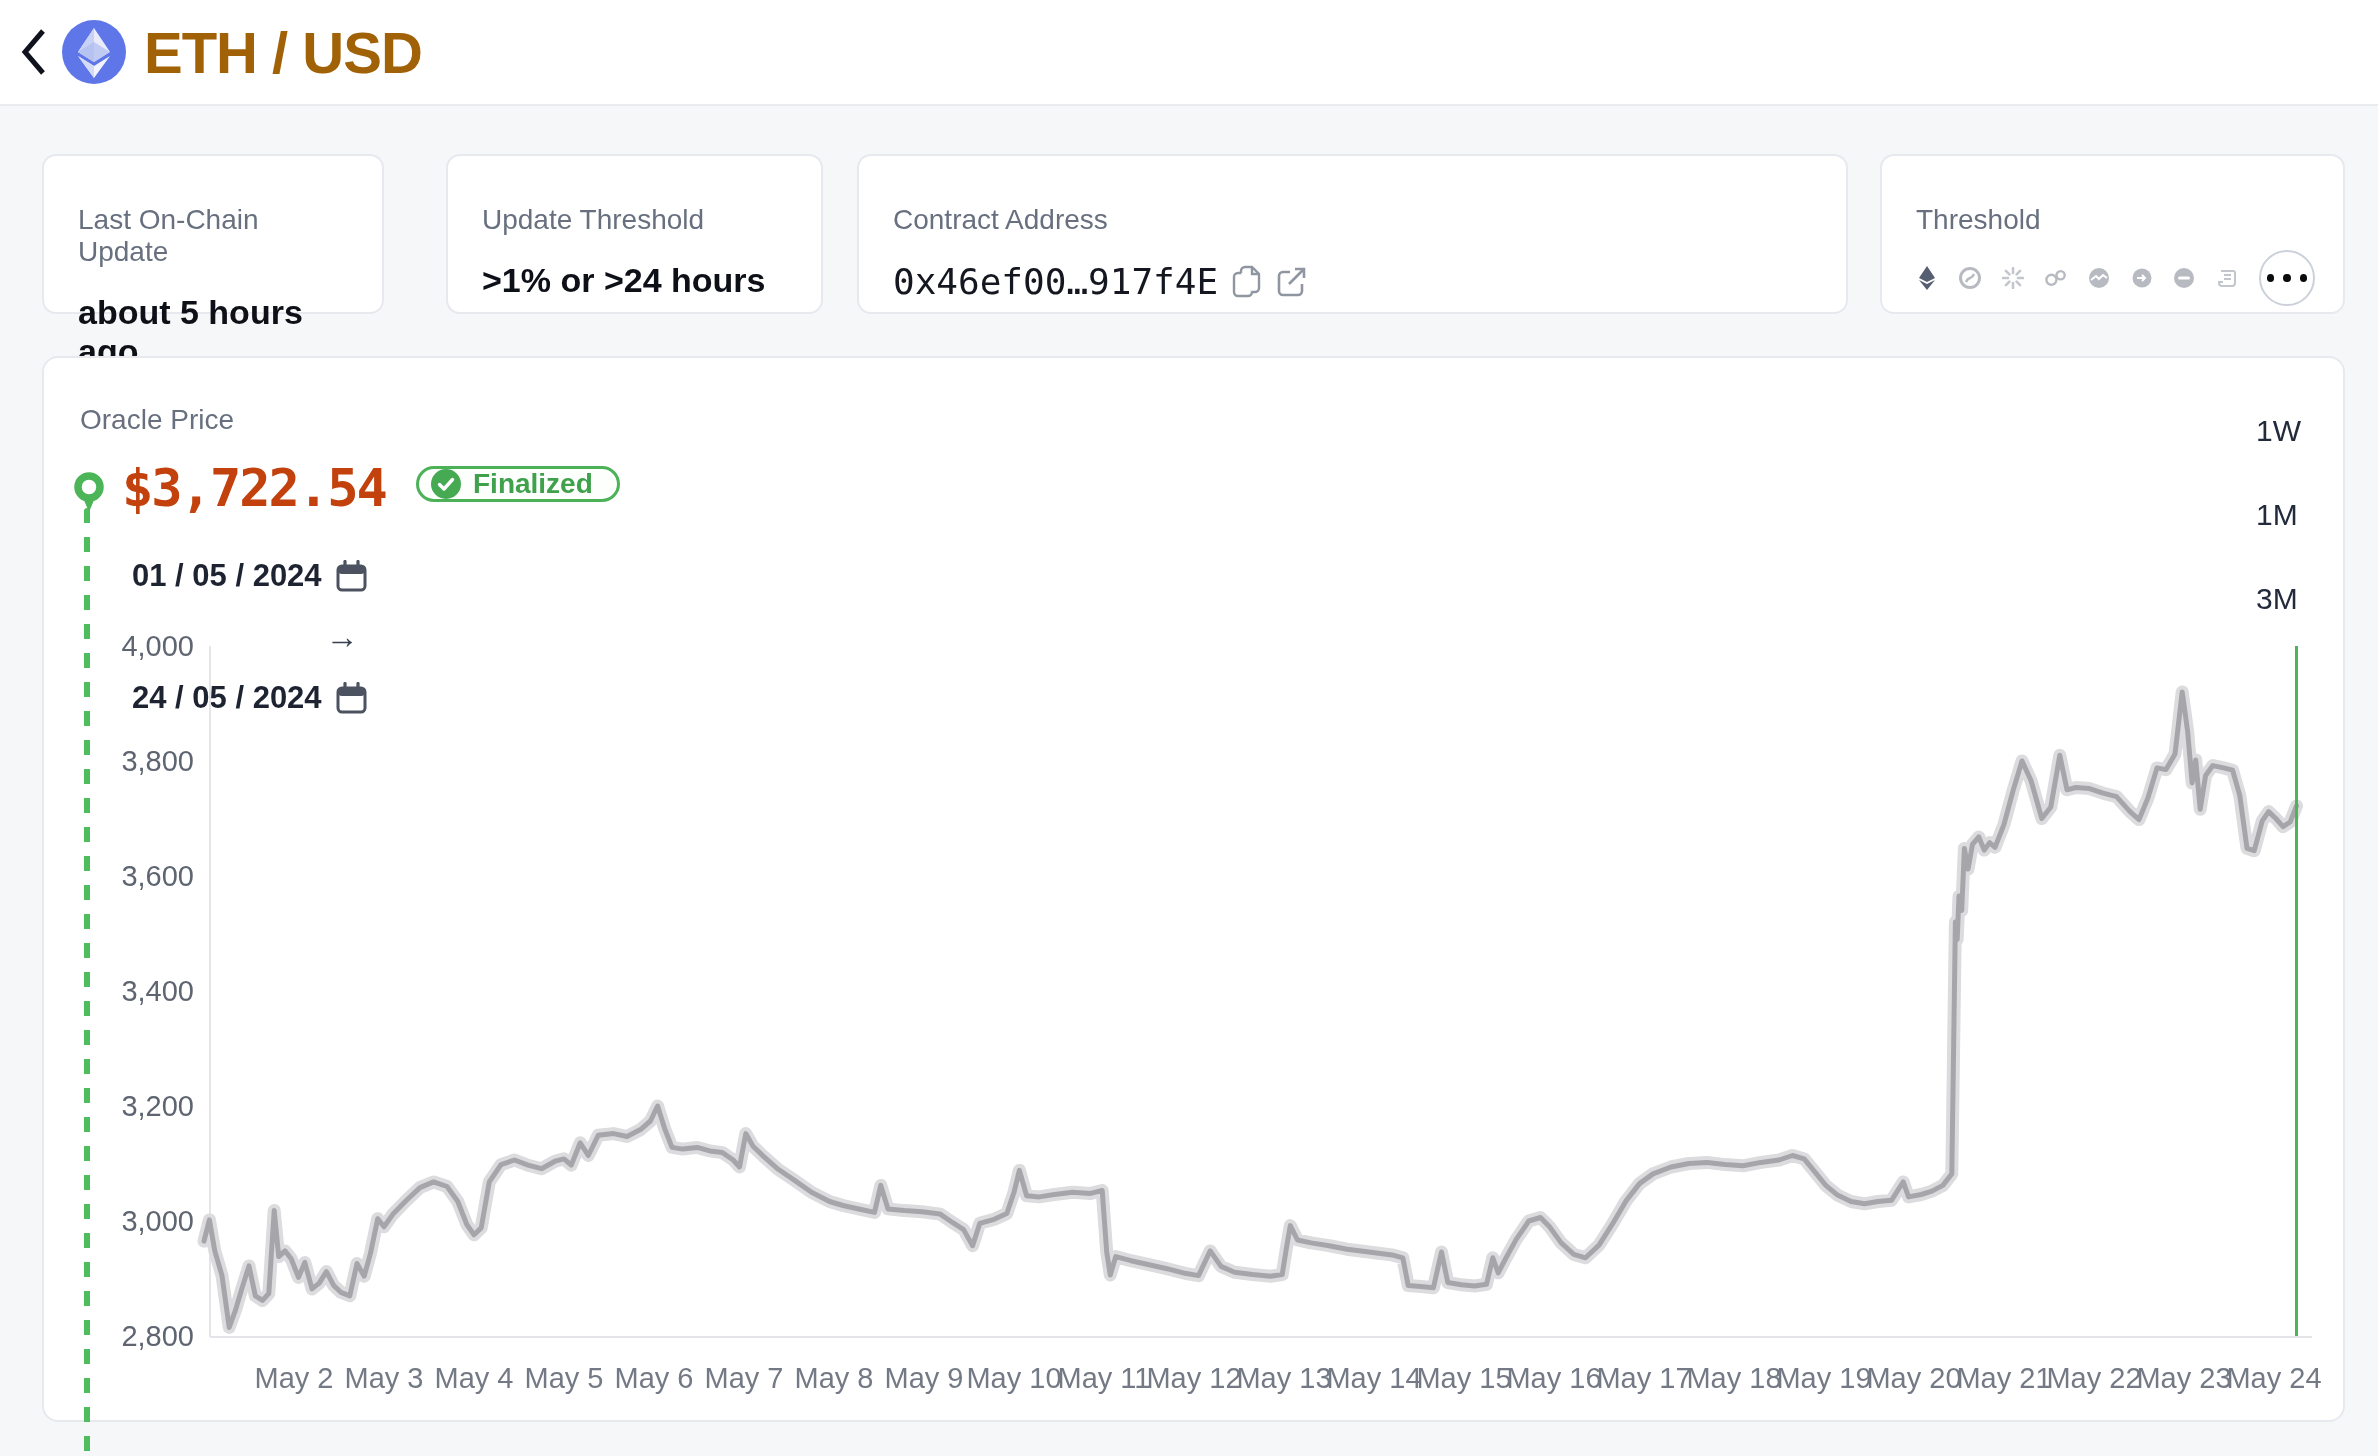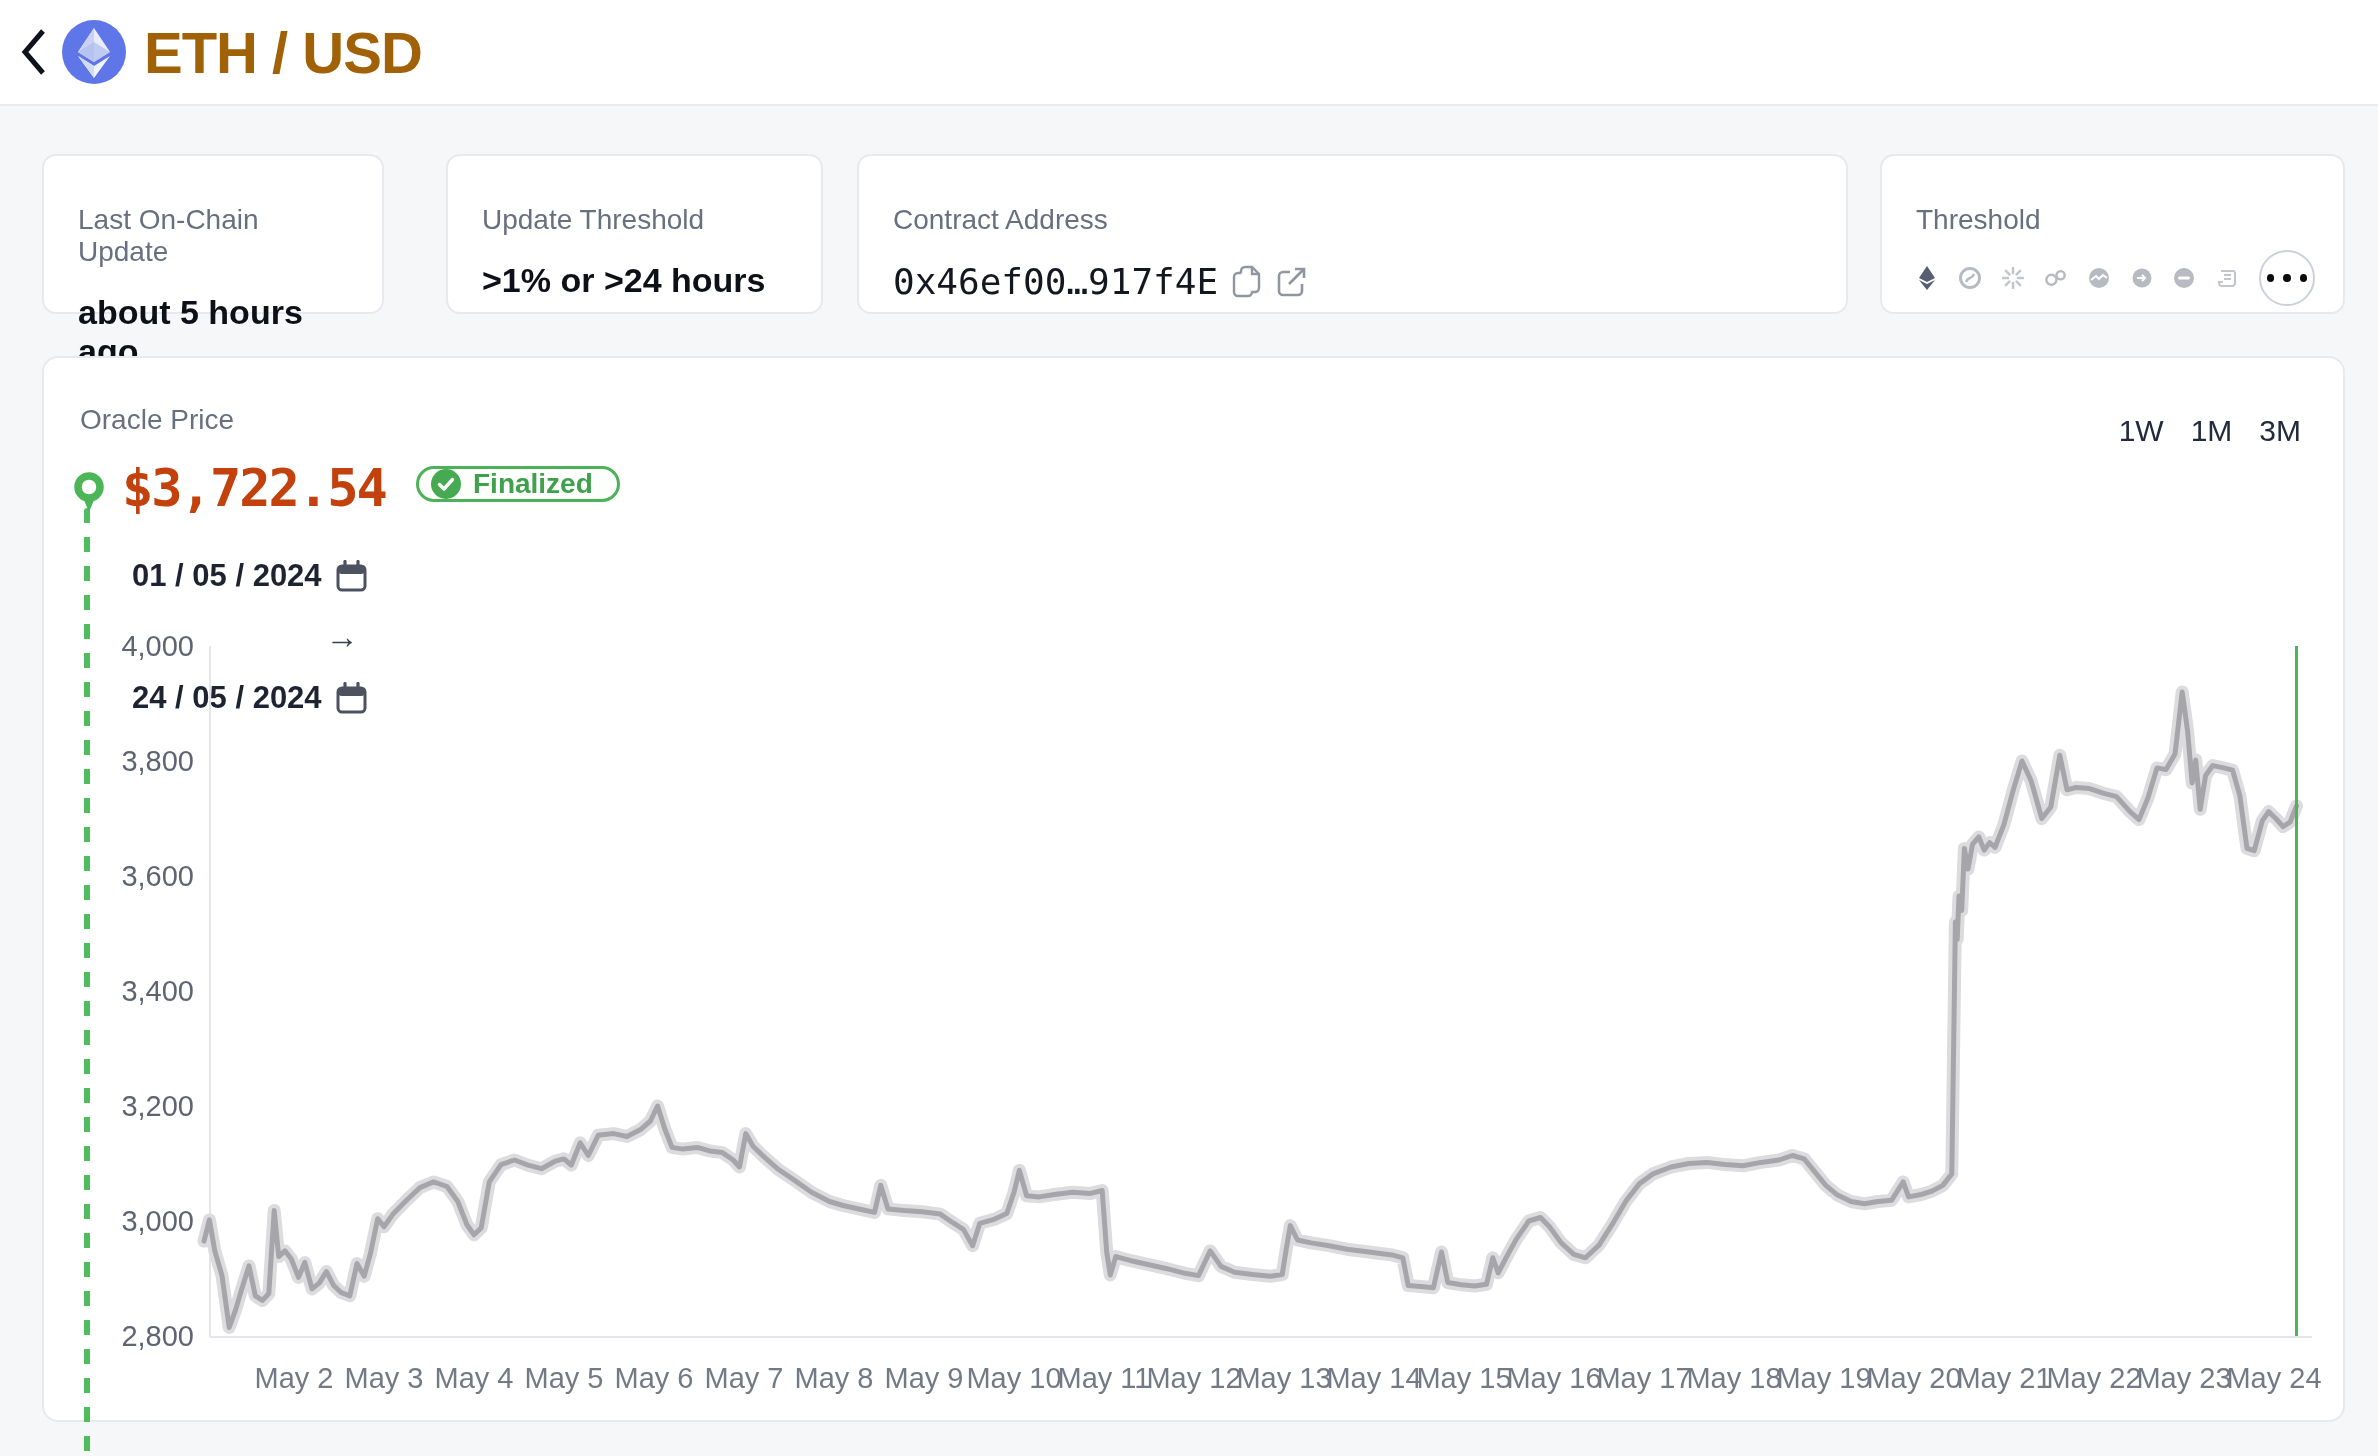--- a/index.html
+++ b/index.html
@@ -34,21 +34,21 @@
   .oracle-label{position:absolute;left:36px;top:46px;font-size:28px;color:#68707f;}
   .price-value{position:absolute;left:78px;top:100px;font-size:52px;font-weight:700;
                font-family:"DejaVu Sans Mono","Liberation Mono",monospace;color:#c2410c;letter-spacing:-2px;}
   .badge{position:absolute;left:372px;top:108px;height:36px;border:3px solid #4cb257;border-radius:27px;
          background:#fcfffc;display:flex;align-items:center;gap:11px;padding:0 24px 0 11px;box-sizing:border-box;}
   .badge-text{font-size:28px;font-weight:600;color:#3fa14c;}
   .dates{position:absolute;left:88px;top:200px;display:flex;align-items:flex-end;gap:24px;
          font-size:31px;font-weight:700;color:#1d2330;flex-direction:column;}
   .date-field{display:flex;align-items:center;gap:13px;cursor:pointer;}
   .arrow{font-size:33px;font-weight:400;color:#39404e;margin:0 9px;}
-  .ranges{position:absolute;right:42px;top:56px;display:flex;gap:27px;font-size:30px;font-weight:500;color:#222a3c;}
+  .ranges{position:absolute;right:42px;top:56px;display:flex;gap:50px;font-size:30px;font-weight:500;color:#222a3c;flex-direction:column;}
   .ranges span{cursor:pointer;}
   svg.plot{position:absolute;left:0;top:0;width:2303px;height:1066px;}
   svg.plot text{font-family:"Liberation Sans","DejaVu Sans",sans-serif;}
 
   
   .dash-line{position:absolute;left:84px;top:508px;width:6px;height:948px;z-index:6;border-radius:3px;
              background:repeating-linear-gradient(180deg,#4fbd5e 0px,#4fbd5e 15px,transparent 15px,transparent 29px);}
   .pin{position:absolute;left:67px;top:462px;z-index:7;}
 </style>
 </head>

